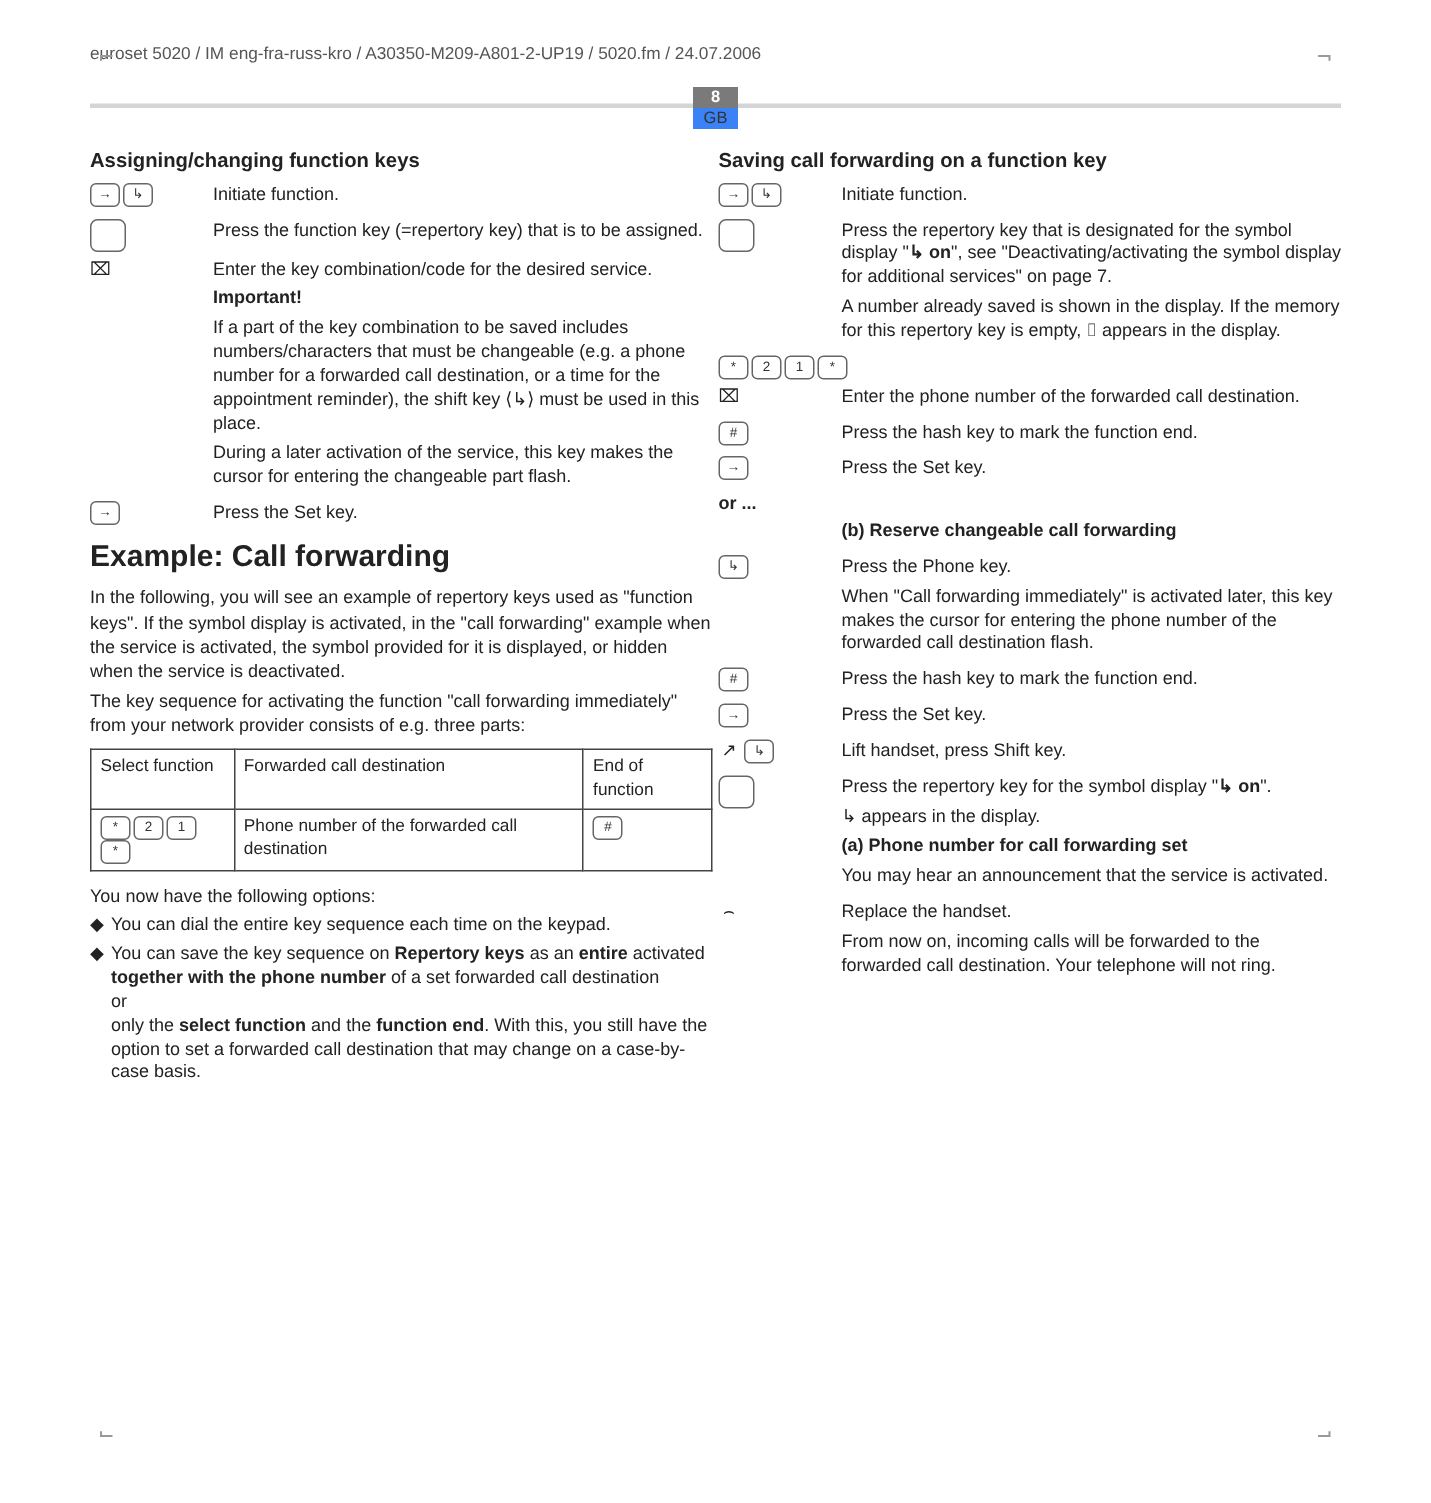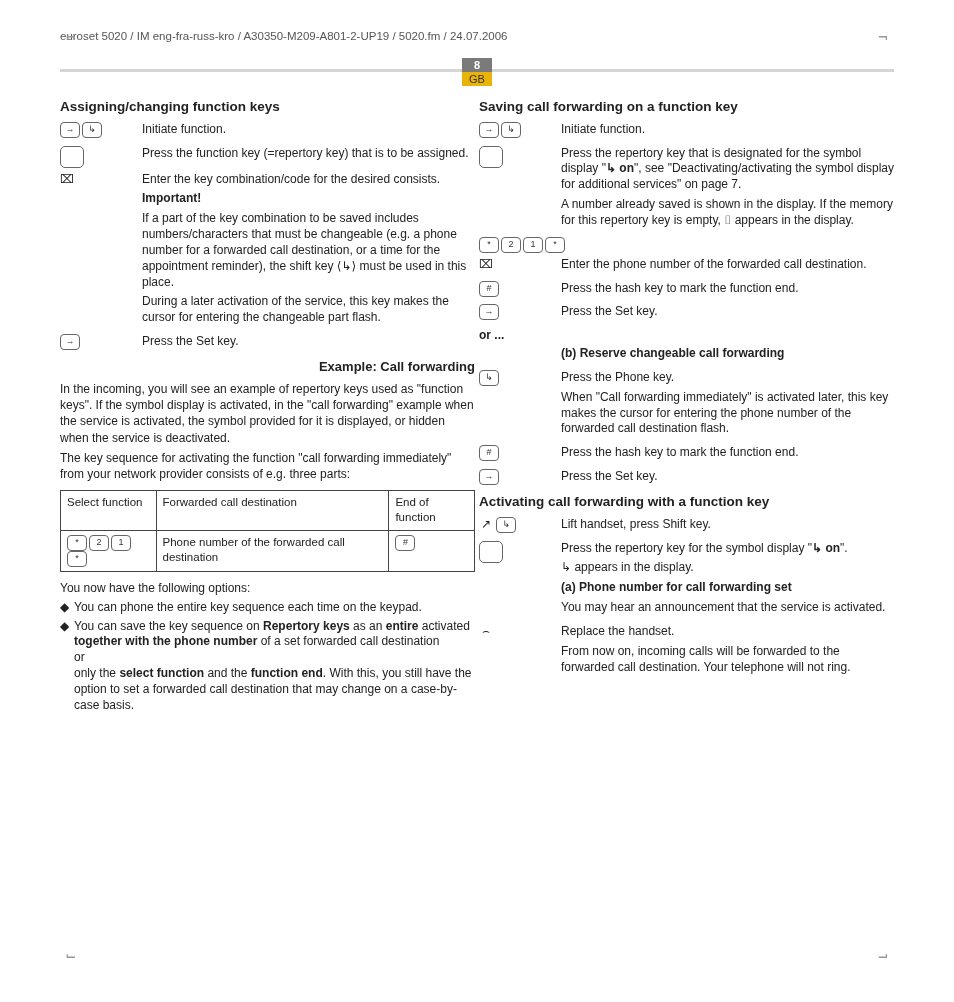--- a/index.html
+++ b/index.html
@@ -40,21 +40,21 @@
     position: absolute;
     left: 50%; top: -4px;
     transform: translateX(-50%);
     width: 30px;
     text-align: center;
     font-size: 11px;
     line-height: 14px;
     color:#fff;
   }
   .page-tab .num { background:#7a7a7a; display:block; font-weight:bold; }
-  .page-tab .gb  { background:#eab308; display:block; color:#333; }
+  .page-tab .gb  { background:#3b82f6; display:block; color:#333; }
   .columns {
     display:flex;
     gap: 4px;
   }
   .col { flex:1 1 0; font-size:12px; line-height:1.32; }
   h3.section {
     font-size:13.5px;
     font-weight:bold;
     margin: 4px 0 6px 0;
   }
@@ -139,36 +139,36 @@
       <div class="row">
         <div class="keys"><span class="key-icon blank tall"></span></div>
         <div class="txt">
           <p>Press the function key (=repertory key) that is to be assigned.</p>
         </div>
       </div>
 
       <div class="row">
         <div class="keys"><span class="sym">⌧</span></div>
         <div class="txt">
-          <p>Enter the key combination/code for the desired consists.</p>
+          <p>Enter the key combination/code for the desired service.</p>
           <p class="strong">Important!</p>
           <p>If a part of the key combination to be saved includes numbers/characters that must be changeable (e.g. a phone number for a forwarded call destination, or a time for the appointment reminder), the shift key  ⟨↳⟩  must be used in this place.</p>
           <p>During a later activation of the service, this key makes the cursor for entering the changeable part flash.</p>
         </div>
       </div>
 
       <div class="row">
         <div class="keys"><span class="key-icon">→</span></div>
         <div class="txt">
             <p>Press the Set key.</p>
           </div>
       </div>
 
-      <h3 class="section" style="font-size:13px;text-align:right;">Example: Call forwarding</h3>
-      <p class="body-p">In the incoming, you will see an example of repertory keys used as "function keys". If the symbol display is activated, in the "call forwarding" example when the service is activated, the symbol provided for it is displayed, or hidden when the service is deactivated.</p>
+      <h3 class="section" style="font-size:20px;">Example: Call forwarding</h3>
+      <p class="body-p">In the following, you will see an example of repertory keys used as "function keys". If the symbol display is activated, in the "call forwarding" example when the service is activated, the symbol provided for it is displayed, or hidden when the service is deactivated.</p>
       <p class="body-p">The key sequence for activating the function "call forwarding immediately" from your network provider consists of e.g. three parts:</p>
 
       <table class="t">
         <tbody>
             <tr>
           <td>Select function</td>
           <td>Forwarded call destination</td>
           <td>End of function</td>
         </tr>
         <tr>
@@ -180,21 +180,21 @@
             <span class="key-icon">#</span>
           </td>
         </tr>
       </tbody>
         </table>
 
       <p class="body-p">You now have the following options:</p>
 
       <div class="bullet">
         <div class="b">◆</div>
-        <div class="bt">You can phone the entire key sequence each time on the keypad.</div>
+        <div class="bt">You can dial the entire key sequence each time on the keypad.</div>
       </div>
 
       <div class="bullet">
         <div class="b">◆</div>
         <div class="bt">
           <span>You can save the key sequence on </span><b>Repertory keys</b><span> as an </span><b>entire</b><span> activated </span><b>together with the phone number</b><span> of a set forwarded call destination</span>
           <br><span>or</span><br>
           <span>only the </span><b>select function</b><span> and the </span><b>function end</b><span>. With this, you still have the option to set a forwarded call destination that may change on a case-by-case basis.</span>
         </div>
       </div>
@@ -266,21 +266,20 @@
             <p>Press the hash key to mark the function end.</p>
           </div>
       </div>
       <div class="row">
         <div class="keys"><span class="key-icon">→</span></div>
         <div class="txt">
             <p>Press the Set key.</p>
           </div>
       </div>
 
-      <h3 class="section">Activating call forwarding with a function key</h3>
 
       <div class="row">
         <div class="keys"><span class="sym">↗</span> <span class="key-icon">↳</span></div>
         <div class="txt">
             <p>Lift handset, press Shift key.</p>
           </div>
       </div>
       <div class="row">
         <div class="keys"><span class="key-icon blank tall"></span></div>
         <div class="txt">

